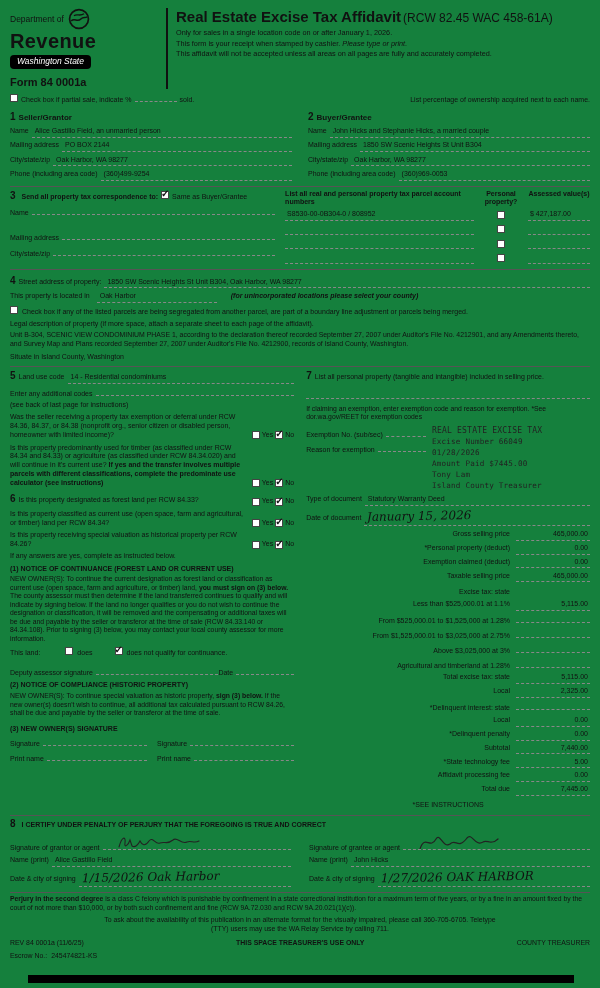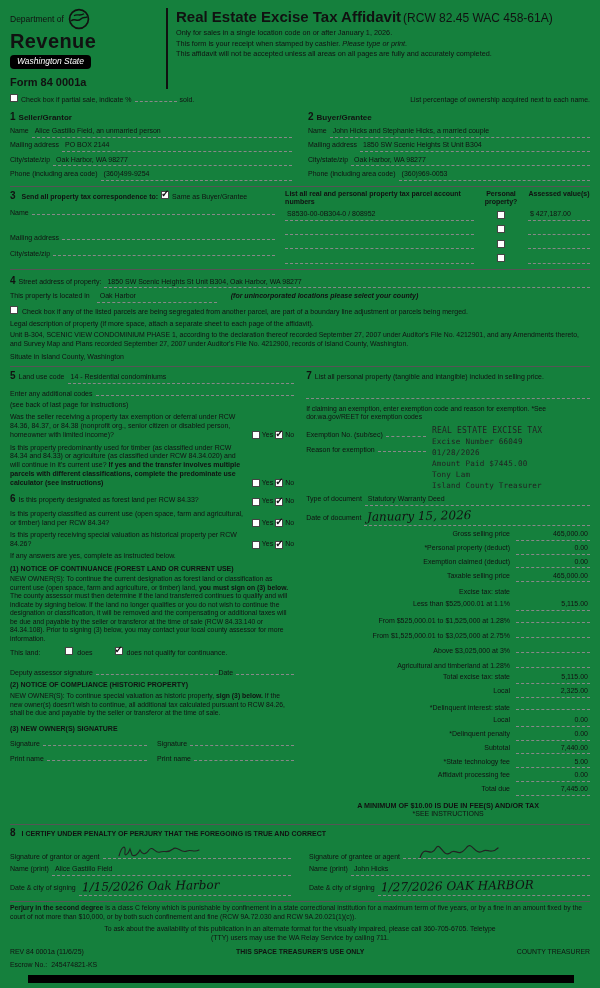--- a/index.html
+++ b/index.html
@@ -497,21 +497,20 @@
             <span class="mlbl">Affidavit processing fee</span>
             <span class="mval">0.00</span>
           </div>
         <div class="mrow">
             <span class="mlbl">Total due</span>
             <span class="mval">7,445.00</span>
           </div>
       </div>
 
       <div class="minfee">
-        <div class="b">A MINIMUM OF $10.00 IS DUE IN FEE(S) AND/OR TAX</div>
         <div>*SEE INSTRUCTIONS</div>
       </div>
     </div>
   </div>
 
   <div class="s8 rule-top">
     <div class="s8-head">
       <span class="num">8</span>
       <span class="b">I CERTIFY UNDER PENALTY OF PERJURY THAT THE FOREGOING IS TRUE AND CORRECT</span>
     </div>

